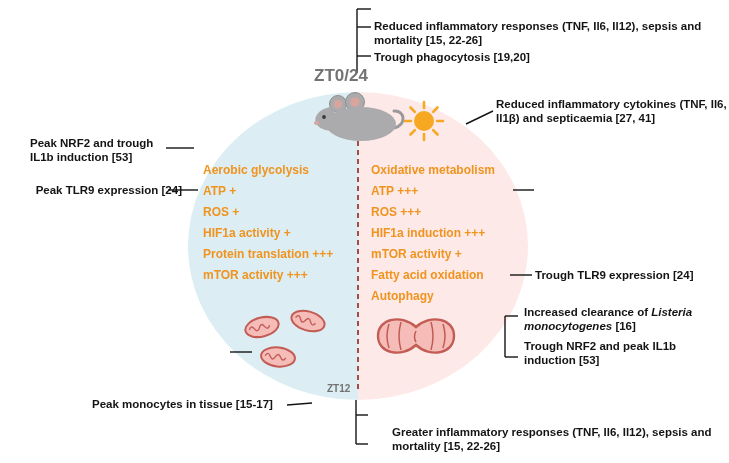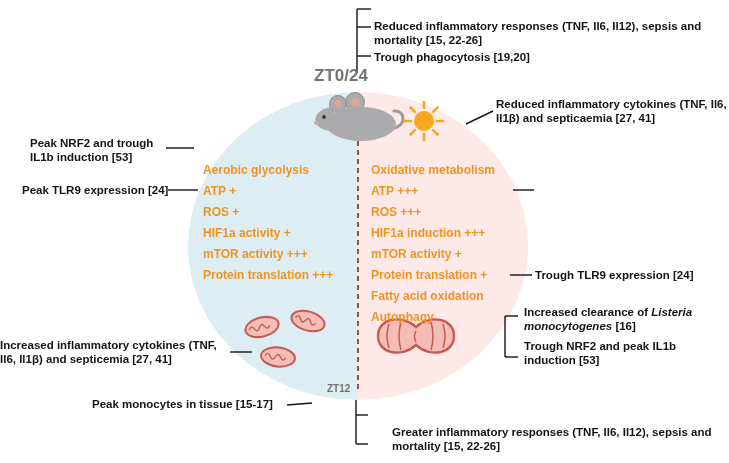--- a/index.html
+++ b/index.html
@@ -40,21 +40,21 @@
   .ann i { font-style:italic; }
   .ann-top1    { left:374px; top:4px;   width:352px; }
   .ann-top2    { left:374px; top:19px;  width:352px; }
   .ann-top3    { left:374px; top:50px;  width:250px; }
   .ann-right1  { left:496px; top:97px;  width:232px; }
   .ann-right2  { left:537px; top:183px; width:190px; }
   .ann-right3  { left:535px; top:268px; width:185px; }
   .ann-right4  { left:524px; top:305px; width:200px; }
   .ann-right5  { left:524px; top:339px; width:168px; }
   .ann-left1   { left:30px;  top:136px; width:142px; }
-  .ann-left2   { left:22px;  top:183px; width:160px; }
+  .ann-left2   { left:22px;  top:183px; width:160px;text-align:right; }
   .ann-left3   { left:0px;   top:338px; width:232px; }
   .ann-left4   { left:92px;  top:397px; width:200px; }
   .ann-bottom1 { left:370px; top:408px; width:220px; }
   .ann-bottom2 { left:392px; top:425px; width:356px; }
 </style>
 </head>
 <body>
 
 <div class="stage">
 
@@ -143,31 +143,30 @@
   </svg>
 
   <div class="zt zt-top">ZT0/24</div>
   <div class="zt zt-bottom">ZT12</div>
 
   <div class="metab-list night-list">
     <div>Aerobic glycolysis</div>
     <div>ATP +</div>
     <div>ROS +</div>
     <div>HIF1a activity +</div>
+    <div>Protein translation +++</div>
     <div>mTOR activity +++</div>
-    <div>Protein translation +++</div>
   </div>
 
   <div class="metab-list day-list">
     <div>Oxidative metabolism</div>
     <div>ATP +++</div>
     <div>ROS +++</div>
     <div>HIF1a induction +++</div>
     <div>mTOR activity +</div>
-    <div>Protein translation +</div>
     <div>Fatty acid oxidation</div>
     <div>Autophagy</div>
   </div>
 
 
   <div class="ann ann-top2"><span>Reduced inflammatory responses (TNF, Il6, Il12), sepsis and mortality [15, 22-26]</span></div>
 
   <div class="ann ann-top3"><span>Trough phagocytosis [19,20]</span></div>
 
   <div class="ann ann-right1"><span>Reduced inflammatory cytokines (TNF, Il6, Il1β) and septicaemia [27, 41]</span></div>
@@ -176,20 +175,19 @@
   <div class="ann ann-right3"><span>Trough TLR9 expression [24]</span></div>
 
   <div class="ann ann-right4"><span>Increased clearance of </span><i>Listeria monocytogenes</i><span> [16]</span></div>
 
   <div class="ann ann-right5"><span>Trough NRF2 and peak IL1b induction [53]</span></div>
 
   <div class="ann ann-left1"><span>Peak NRF2 and trough IL1b induction [53]</span></div>
 
   <div class="ann ann-left2"><span>Peak TLR9 expression [24]</span></div>
 
-  <div class="ann ann-left3"><span>Increased inflammatory cytokines (TNF, Il6, Il1β) and septicemia [27, 41]</span></div>
 
   <div class="ann ann-left4"><span>Peak monocytes in tissue [15-17]</span></div>
 
 
   <div class="ann ann-bottom2"><span>Greater inflammatory responses (TNF, Il6, Il12), sepsis and mortality [15, 22-26]</span></div>
 
 </div>
 
 </body></html>

